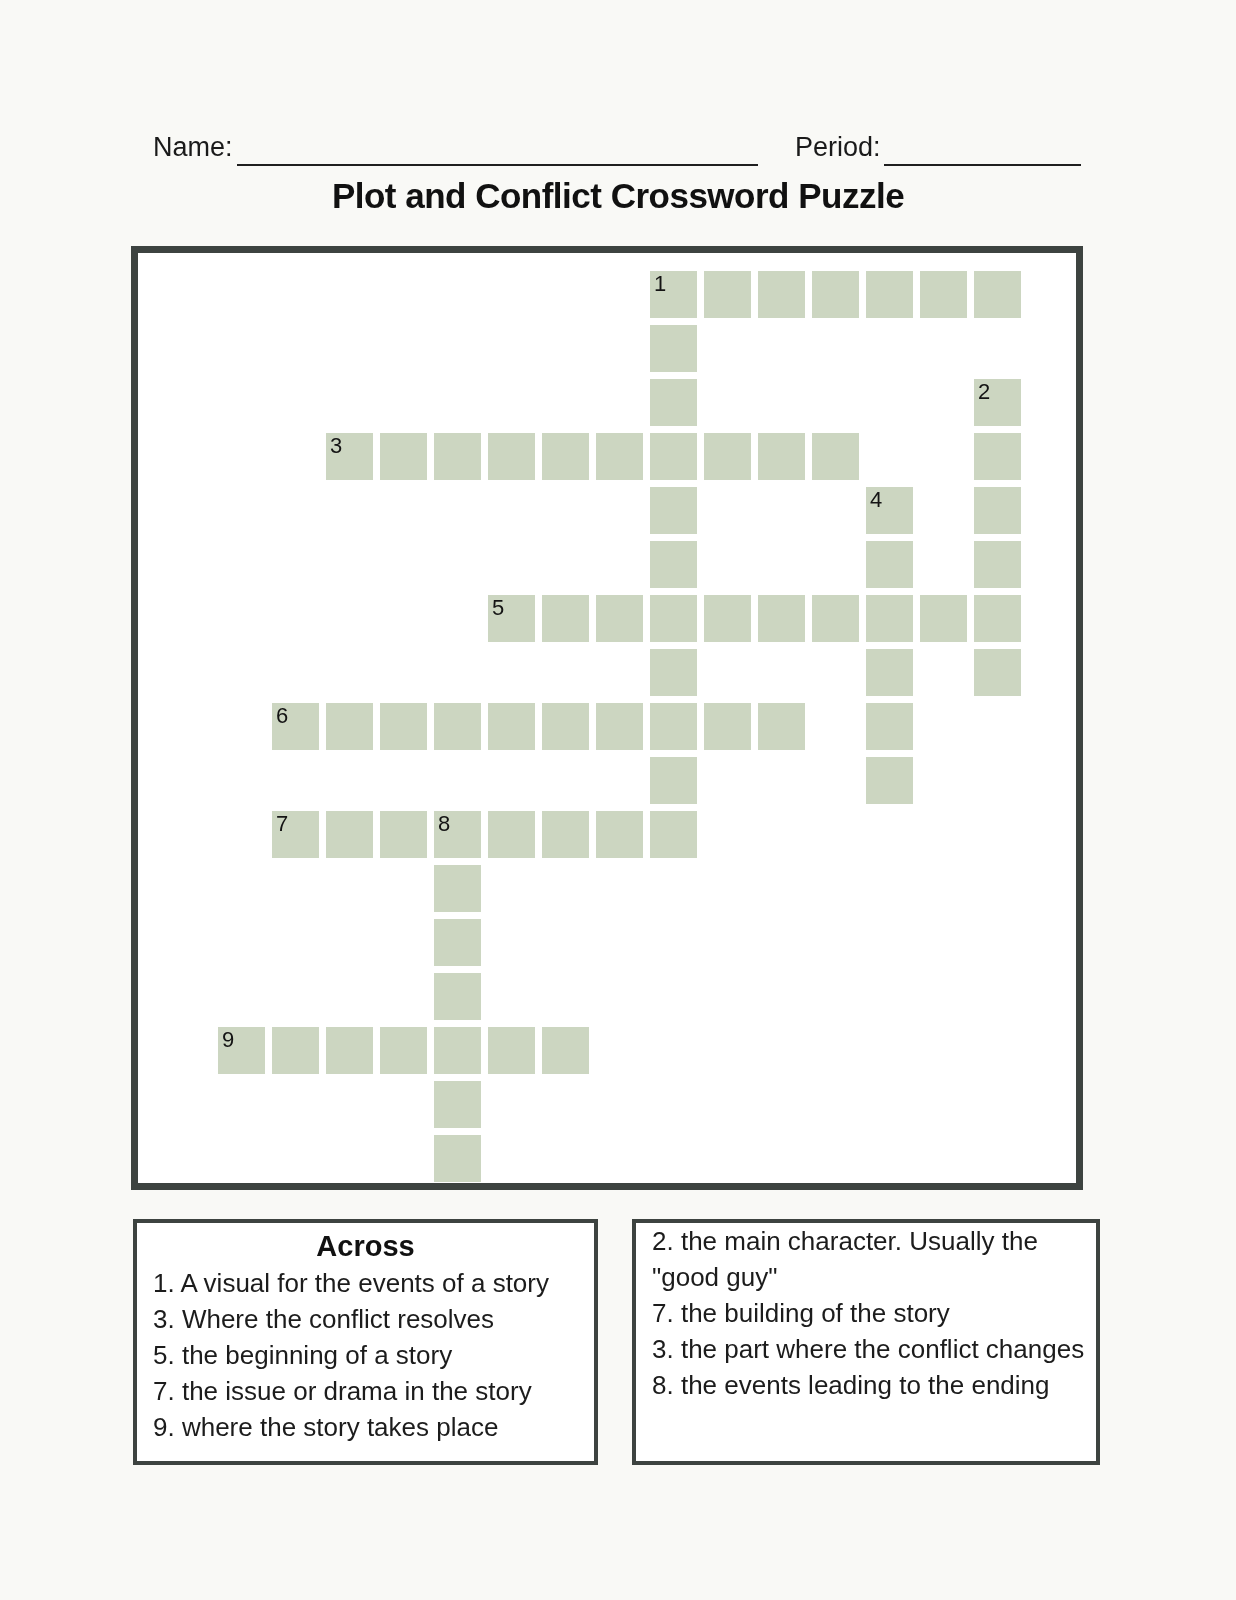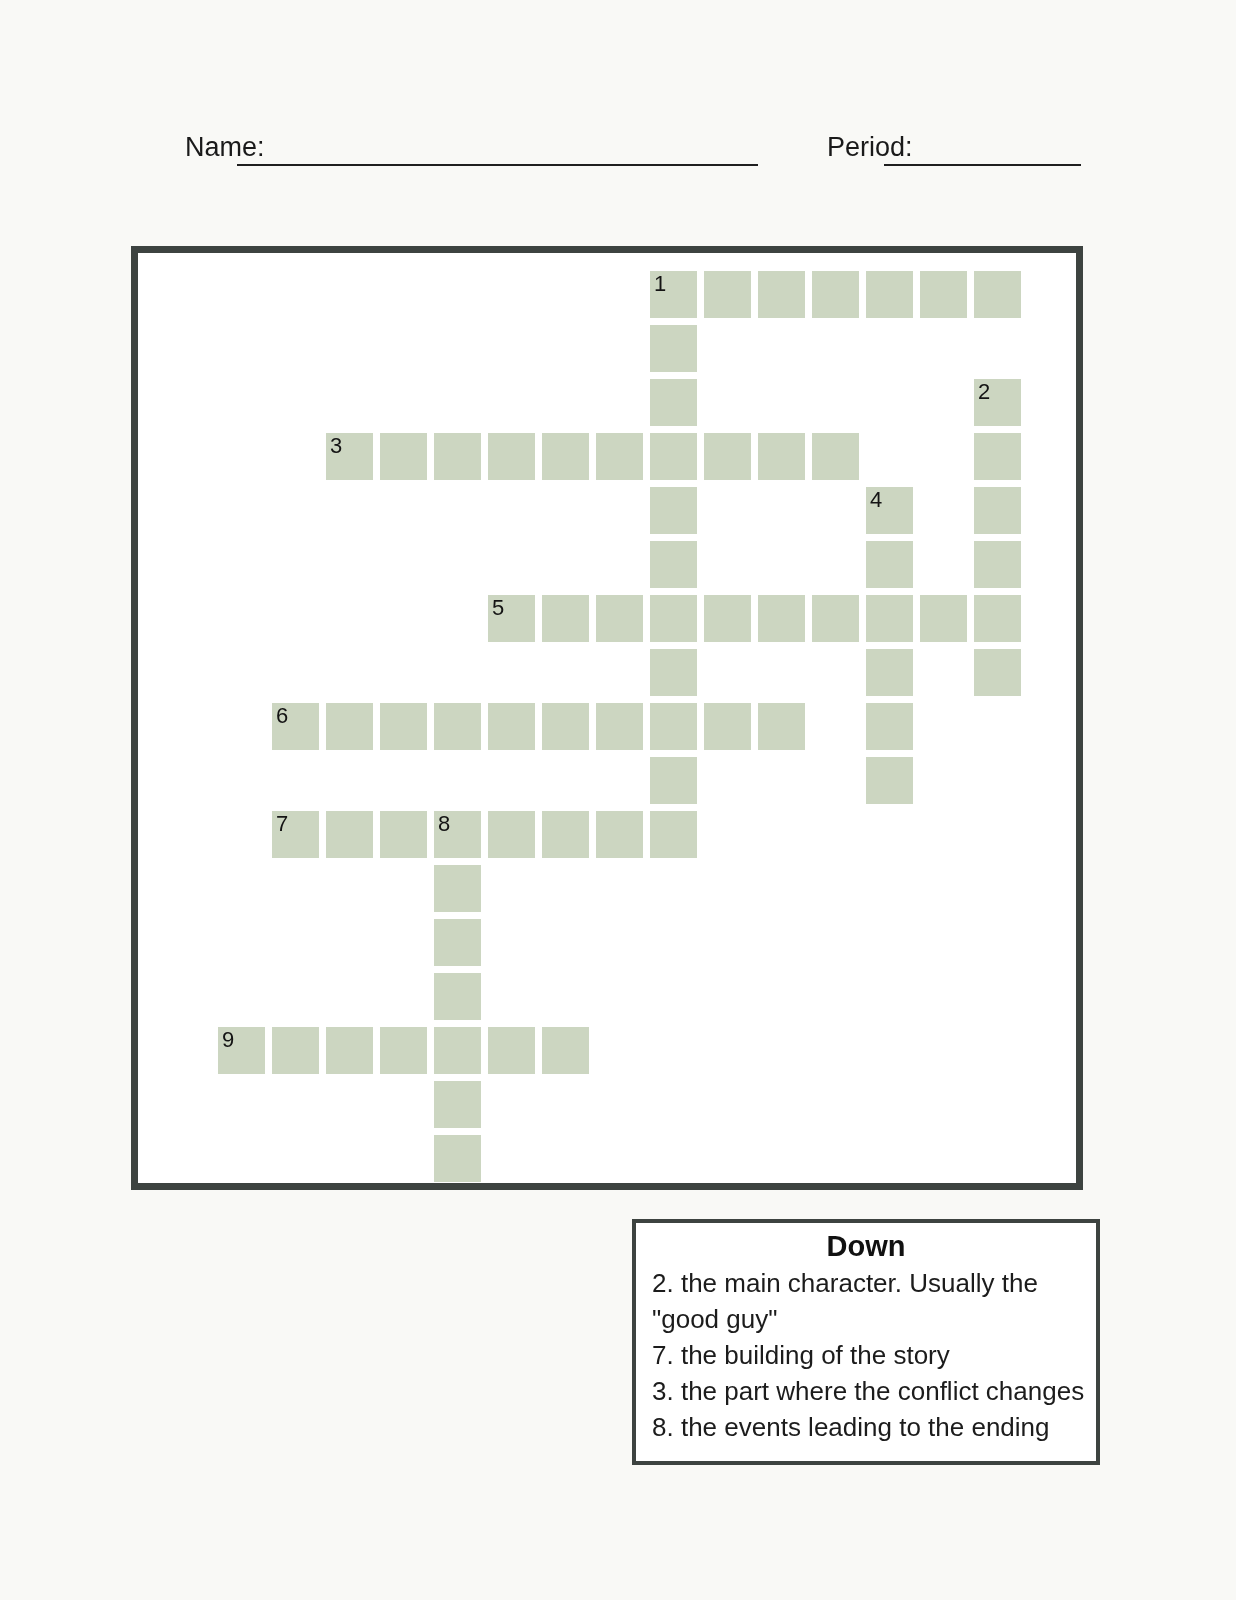--- a/index.html
+++ b/index.html
@@ -9,21 +9,20 @@
     width:1236px;height:1600px;
     background:#f9f9f6;
     font-family:"Liberation Sans", sans-serif;
     color:#1b1b1b;
     overflow:hidden;
   }
   .hdr-label{
     position:absolute;
     font-size:27px;
     color:#1a1a1a;
-    margin-left:32px;
   }
   .name-label{left:153px;top:132px;}
   .period-label{left:795px;top:132px;text-align:right;}
   .blank-line{
     position:absolute;
     height:0;
     border-bottom:2px solid #1f1f1f;
   }
   .name-line{left:237px;top:164px;width:521px;}
   .period-line{left:884px;top:164px;width:197px;}
@@ -87,20 +86,21 @@
 <body>
 
 <div class="page">
 
   <span class="hdr-label name-label">Name:</span>
   <div class="blank-line name-line"></div>
 
   <span class="hdr-label period-label">Period:</span>
   <div class="blank-line period-line"></div>
 
+  <h1 class="title">Plot and Conflict Crossword Puzzle</h1>
 
   <div class="grid-box" id="grid">
       <div class="cell" style="left: 512px; top: 18px; width: 47px; height: 47px; background: rgb(204, 214, 193);">
         <span class="num">1</span>
       </div>
       <div class="cell" style="left: 566px; top: 18px; width: 47px; height: 47px; background: rgb(204, 214, 193);"></div>
       <div class="cell" style="left: 620px; top: 18px; width: 47px; height: 47px; background: rgb(204, 214, 193);"></div>
       <div class="cell" style="left: 674px; top: 18px; width: 47px; height: 47px; background: rgb(204, 214, 193);"></div>
       <div class="cell" style="left: 728px; top: 18px; width: 47px; height: 47px; background: rgb(204, 214, 193);"></div>
       <div class="cell" style="left: 782px; top: 18px; width: 47px; height: 47px; background: rgb(204, 214, 193);"></div>
@@ -182,23 +182,32 @@
       <div class="cell" style="left: 80px; top: 774px; width: 47px; height: 47px; background: rgb(204, 214, 193);">
         <span class="num">9</span>
       </div>
       <div class="cell" style="left: 134px; top: 774px; width: 47px; height: 47px; background: rgb(204, 214, 193);"></div>
       <div class="cell" style="left: 188px; top: 774px; width: 47px; height: 47px; background: rgb(204, 214, 193);"></div>
       <div class="cell" style="left: 242px; top: 774px; width: 47px; height: 47px; background: rgb(204, 214, 193);"></div>
       <div class="cell" style="left: 350px; top: 774px; width: 47px; height: 47px; background: rgb(204, 214, 193);"></div>
       <div class="cell" style="left: 404px; top: 774px; width: 47px; height: 47px; background: rgb(204, 214, 193);"></div>
     </div>
 
+  <div class="clue-box across-box">
+    <h2 class="clue-title">Across</h2>
+    <ul class="clue-list" id="across-list">
+        <li>1. A visual for the events of a story</li>
+        <li>3. Where the conflict resolves</li>
+        <li>5. the beginning of a story</li>
+        <li>7. the issue or drama in the story</li>
+        <li>9. where the story takes place</li>
+      </ul>
+  </div>
 
   <div class="clue-box down-box">
-    <h2 class="clue-title">Down</h2>
     <ul class="clue-list" id="down-list">
         <li>2. the main character. Usually the "good guy"</li>
         <li>7. the building of the story</li>
         <li>3. the part where the conflict changes</li>
         <li>8. the events leading to the ending</li>
       </ul>
   </div>
 
 </div>
 

